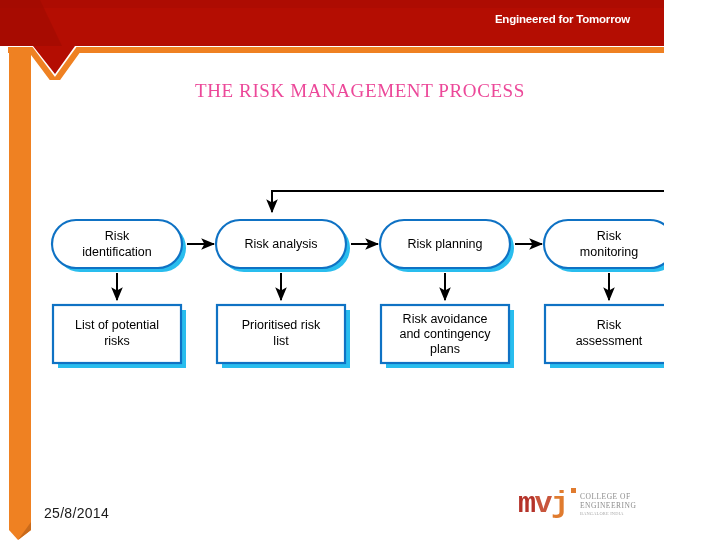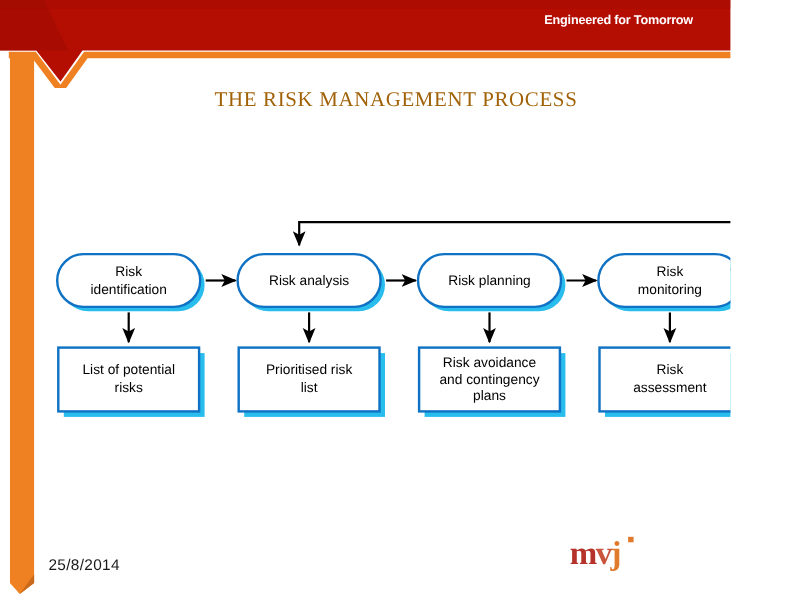--- a/index.html
+++ b/index.html
@@ -45,21 +45,21 @@
     height: 488px;
   }
 
   
   #page-title {
     position: absolute;
     left: 0;
     top: 80px;
     width: 720px;
     text-align: center;
-    color: #a16207;
+    color: #ec4899;
     font-family: "Liberation Serif", serif;
     font-size: 19px;
     letter-spacing: 0.6px;
     white-space: nowrap;
   }
 
   
   #diagram {
     position: absolute;
     left: 0;
@@ -89,21 +89,21 @@
     position: absolute;
     right: 16px;
     top: 487px;
     width: 130px;
     height: 42px;
   }
   #logo-mark {
     position: absolute;
     left: 0;
     top: 2px;
-    font-family: Liberation Serif, serif;
+    font-family: Liberation Mono, monospace;
     font-weight: bold;
     font-size: 30px;
     line-height: 30px;
     letter-spacing: -1.5px;
     color: #b5332a;
   }
   #logo-mark .m { color: #b5332a; }
   #logo-mark .v { color: #c8553c; }
   #logo-mark .j { color: #e07b2e; }
   #logo-dot {
@@ -154,21 +154,21 @@
 
   <span id="header-tagline">Engineered for Tomorrow</span>
 
   <svg id="left-rail" viewBox="0 0 714 488" width="714" height="488">
     <path d="M0,0 L22,0 L22,478 L9,488 L0,478 Z" fill="#ef8122"></path>
     <path d="M22,470 L22,478 L9,488 Z" fill="#c96a1b"></path>
   </svg>
 
   <div id="page-title">THE RISK MANAGEMENT PROCESS</div>
 
-  <div id="diagram" style="top:185px;">
+  <div id="diagram" style="top:174px;">
     <svg id="diagram-svg" viewBox="0 0 720 215" width="720" height="215">
 
       <defs>
         <marker id="arrowhead" markerWidth="7" markerHeight="7" refX="6.4" refY="3" orient="auto" markerUnits="strokeWidth">
           <path d="M0,0.1 L7,3 L0,5.9 L1.6,3 Z" fill="#000000"></path>
         </marker>
       </defs>
 
       <g>
         <path d="M658,60 L683,60 L683,17 L272,17 L272,38" fill="none" stroke="#000000" stroke-width="2" marker-end="url(#arrowhead)"></path>
@@ -253,15 +253,20 @@
       </g>
 
     </svg>
   </div>
 
   <div id="footer-date">25/8/2014</div>
 
   <div id="logo">
     <div id="logo-mark"><span class="m">m</span><span class="v">v</span><span class="j">j</span></div>
     <div id="logo-dot"></div>
+    <div id="logo-text">
+      <div class="logo-line1">COLLEGE OF</div>
+      <div class="logo-line2">ENGINEERING</div>
+      <div class="logo-line3">BANGALORE INDIA</div>
+    </div>
   </div>
 
 </div>
 
 </body></html>

